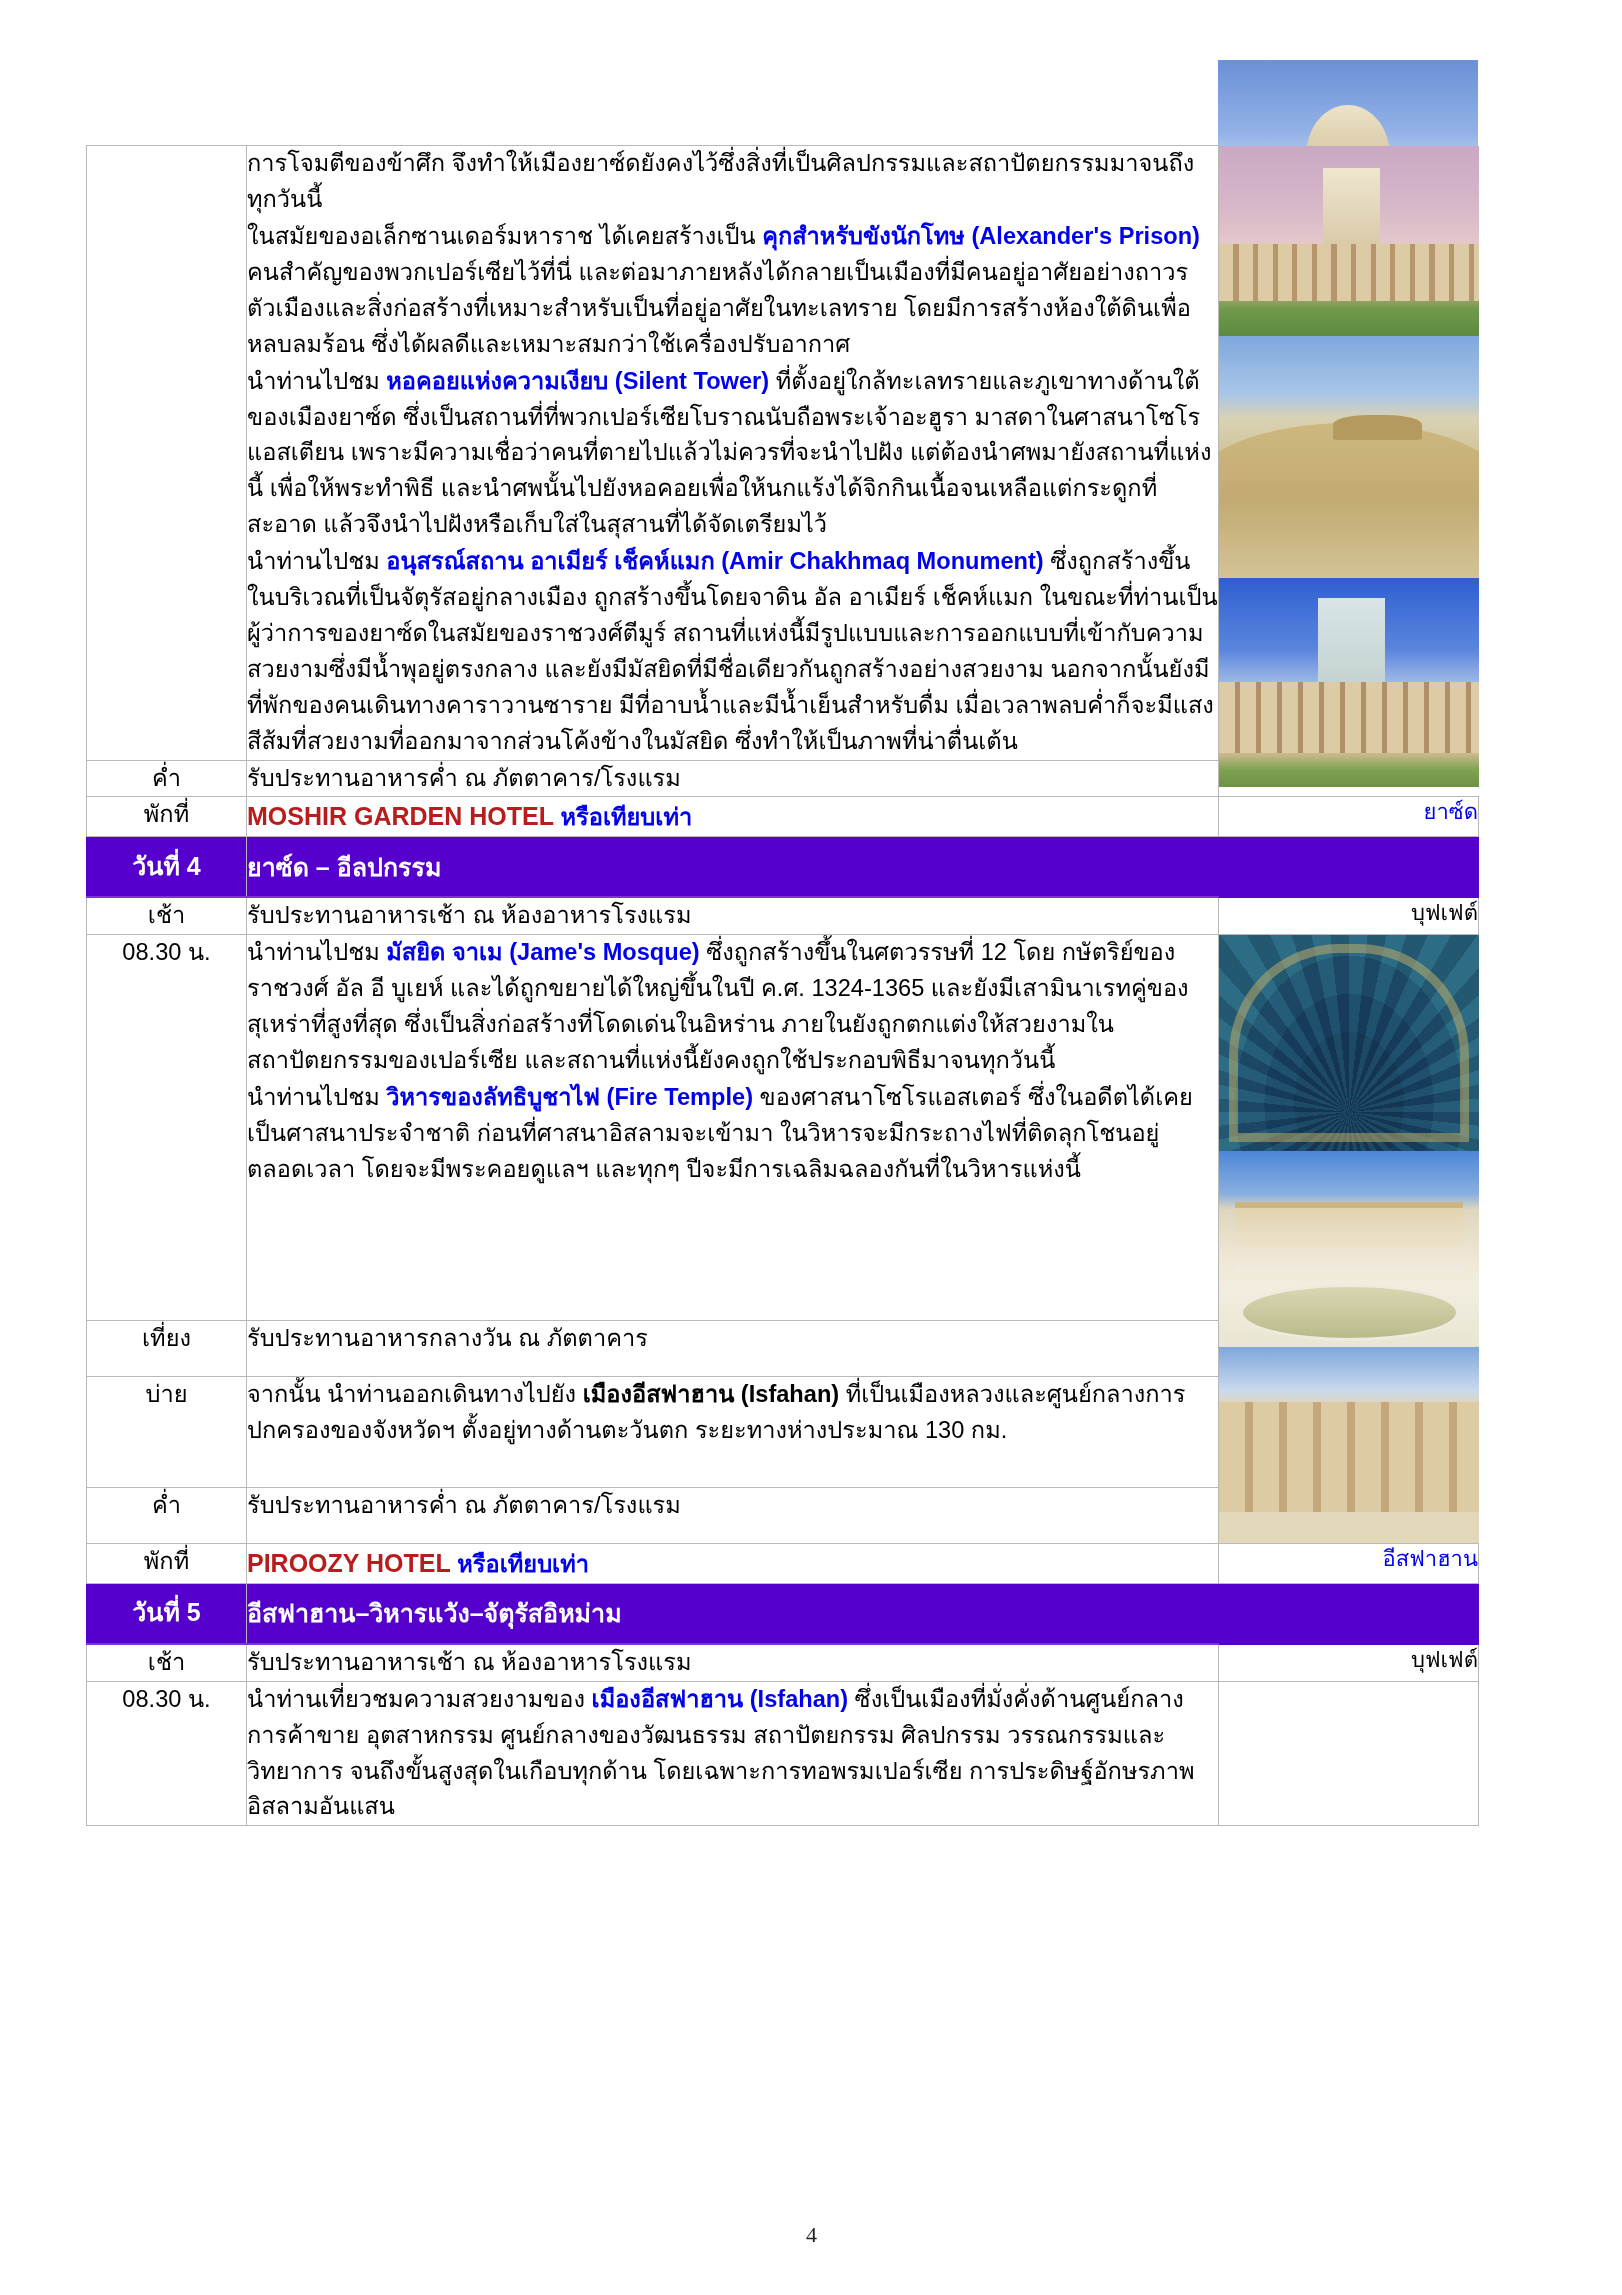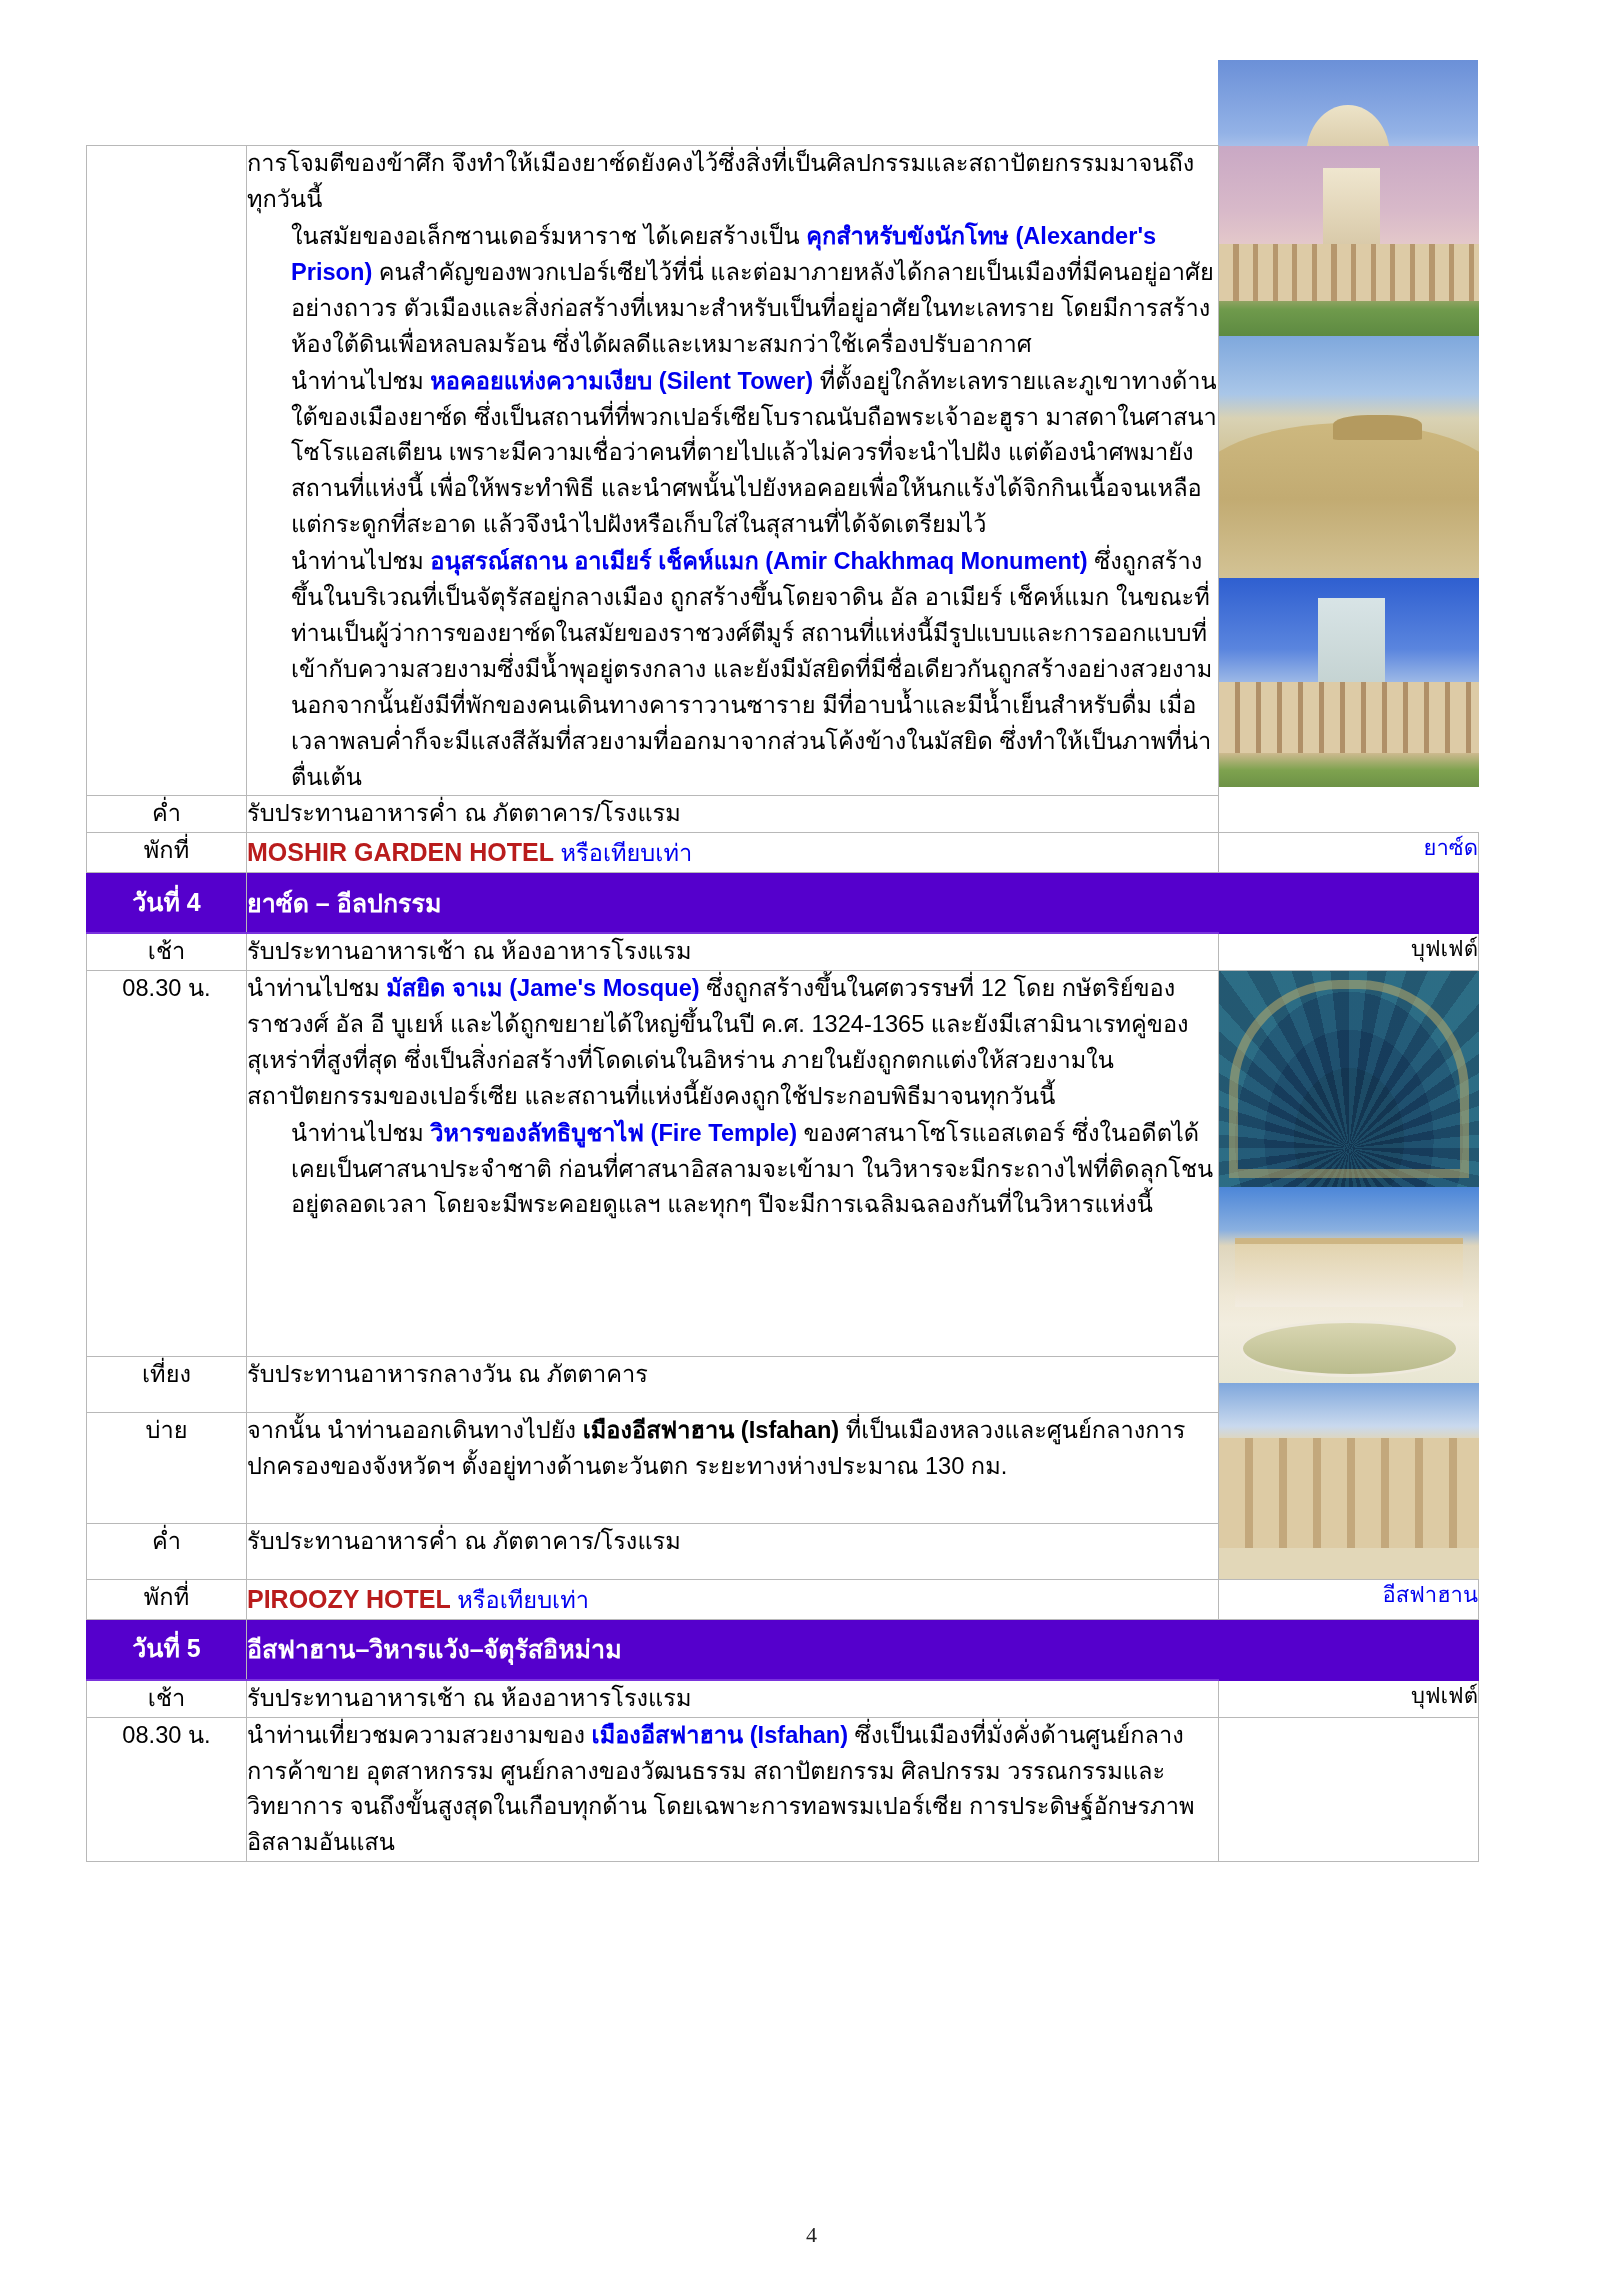--- a/index.html
+++ b/index.html
@@ -66,21 +66,21 @@
     font-size: 23.6px;
     color: #000000;
     line-height: 1.52;
     padding: 7.9px 9.2px 7.9px 10.5px;
     text-align: left;
   }
   .cell-body p {
     margin: 0 0 0 0;
     padding: 0;
   }
-  .cell-body p + p { margin-top: 1.3px; margin-left: 44px; }
+  .cell-body p + p { margin-top: 1.3px; }
 
   
   .cell-note {
     text-align: right;
     font-size: 22px;
     color: #0000ee;
     padding: 9.2px 2.6px 7.9px 2.6px;
     vertical-align: middle;
     line-height: 1.4;
   }
@@ -114,21 +114,21 @@
   }
 
   
   .hotel-main {
     color: #b91c1c;
     font-weight: bold;
     font-size: 25px;
   }
   .hotel-sub {
     color: #0000ee;
-    font-weight: normal;
+    font-weight: bold;
     font-size: 23.6px;
   }
 
   
   tr.dayhdr td {
     background: #5500CC;
     border-color: #5500CC;
     border-top: 1.3px solid #9966e0;
     border-bottom: 2.6px solid #7a33dd;
   }

